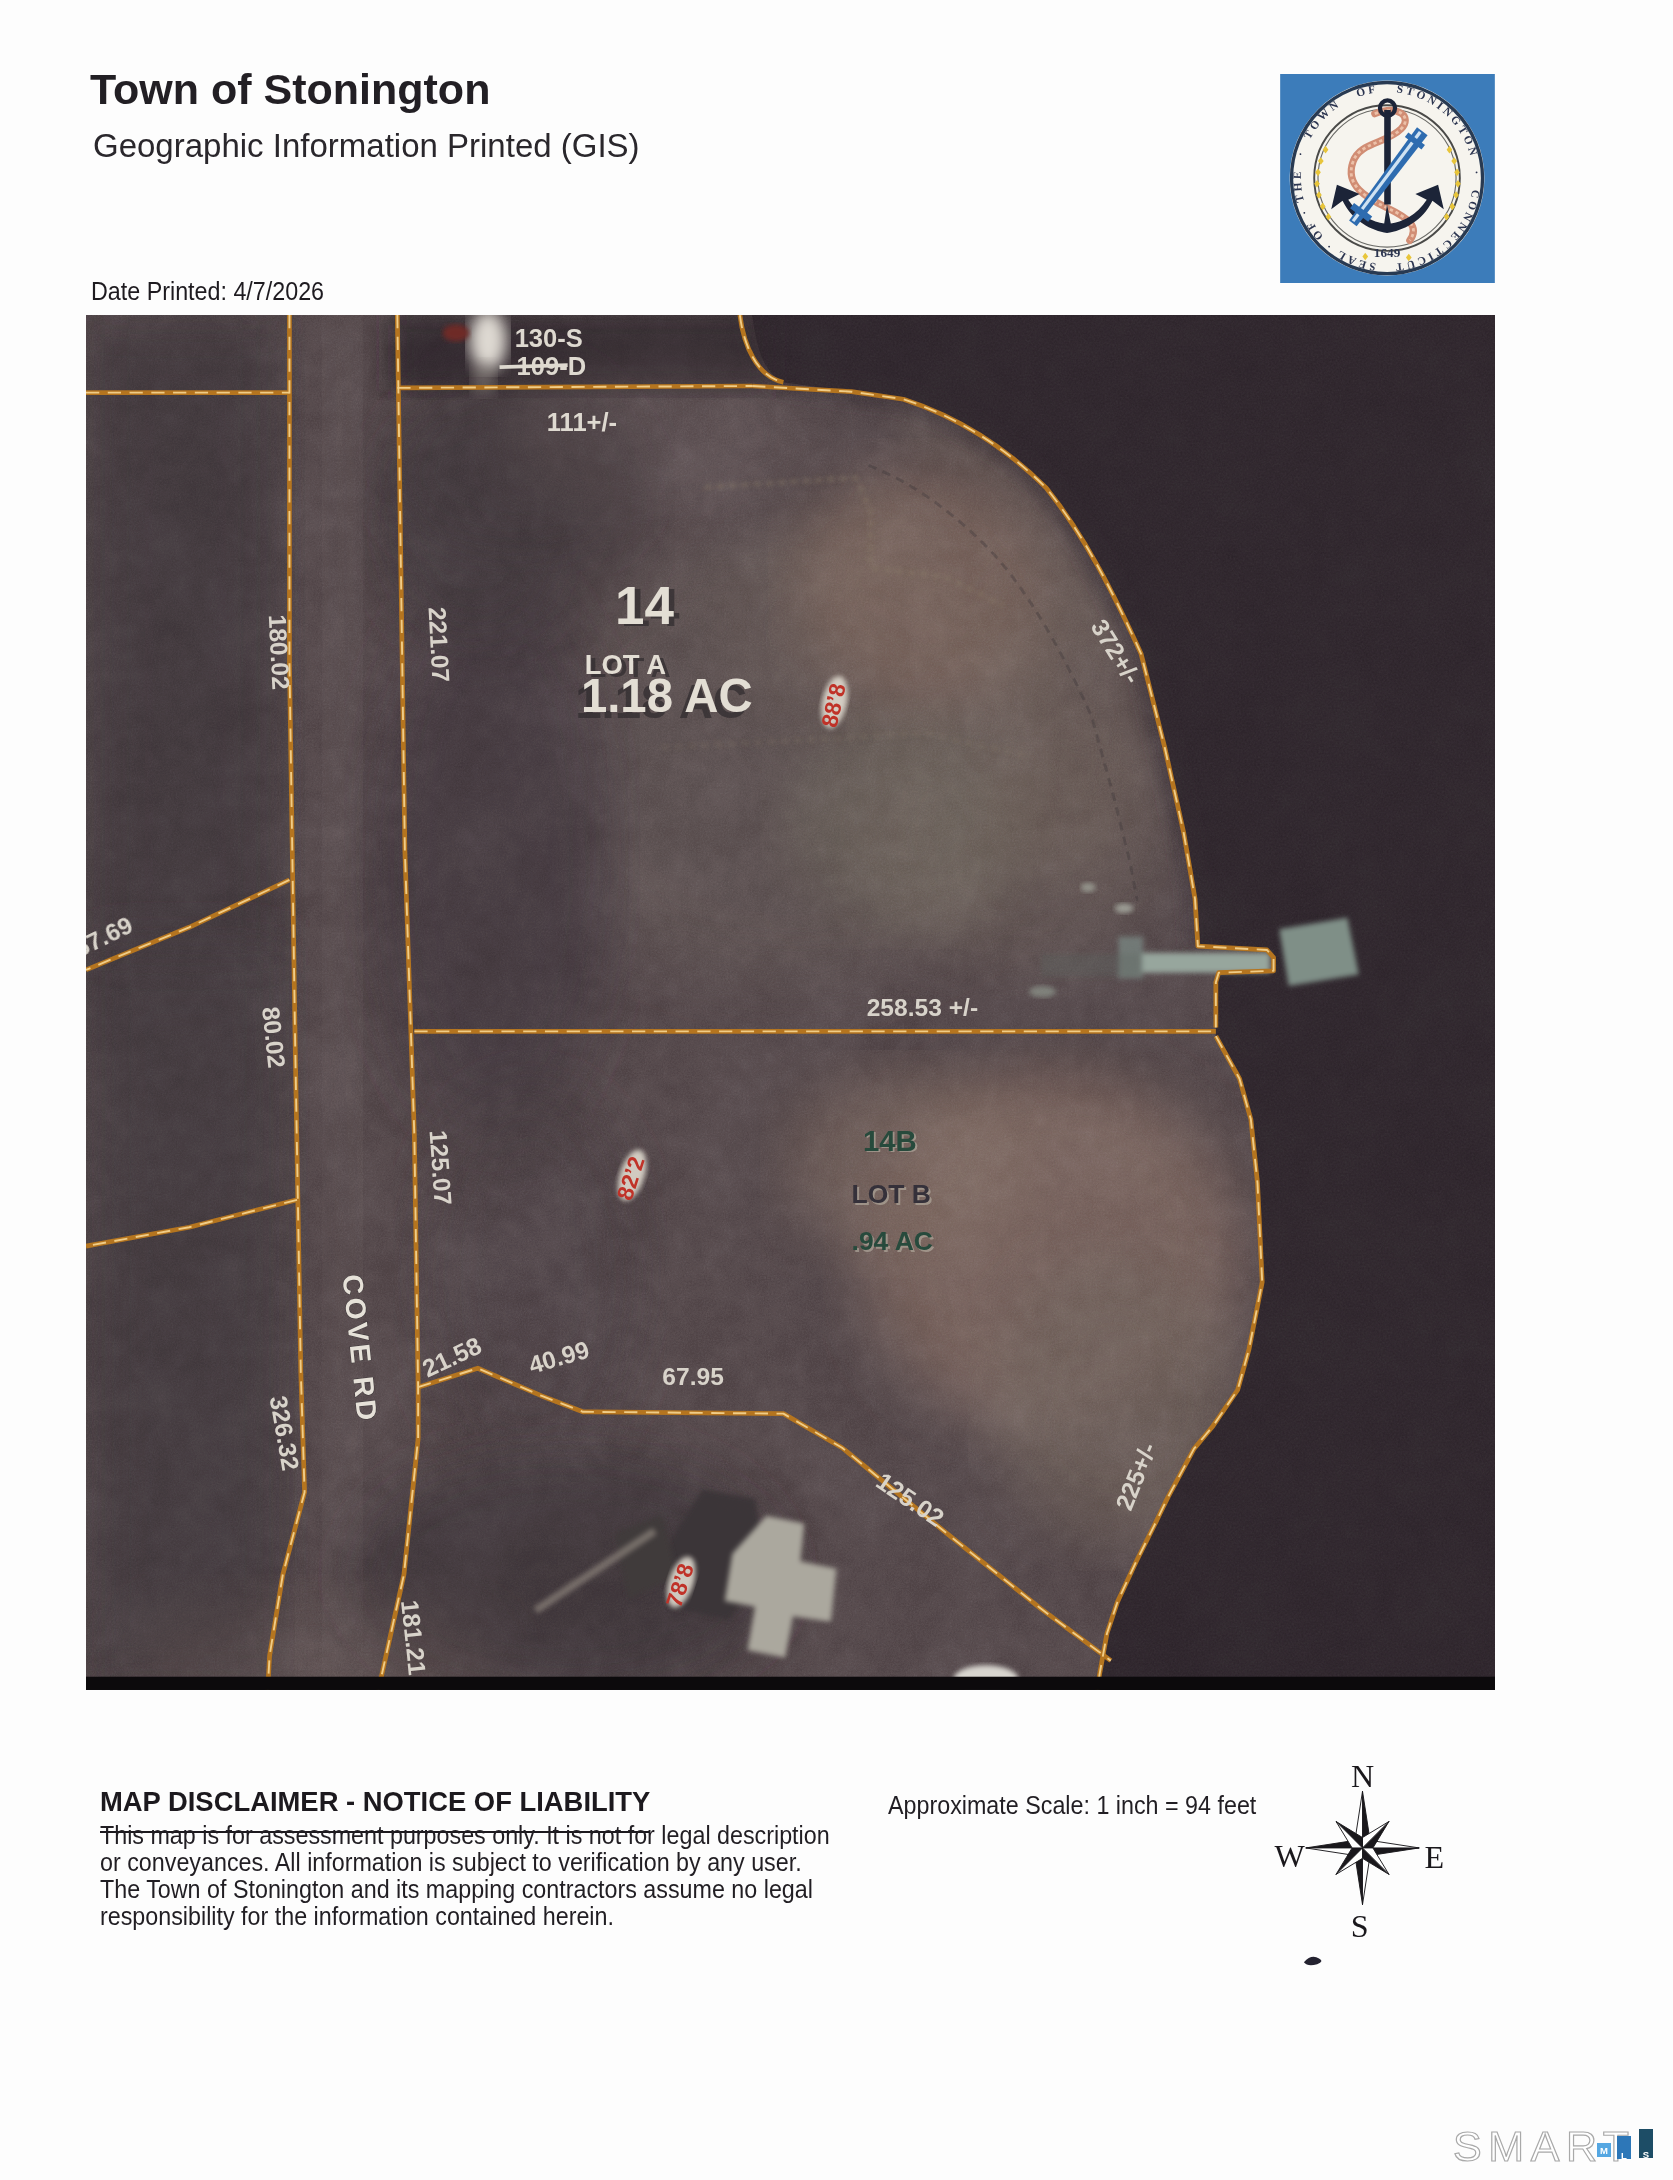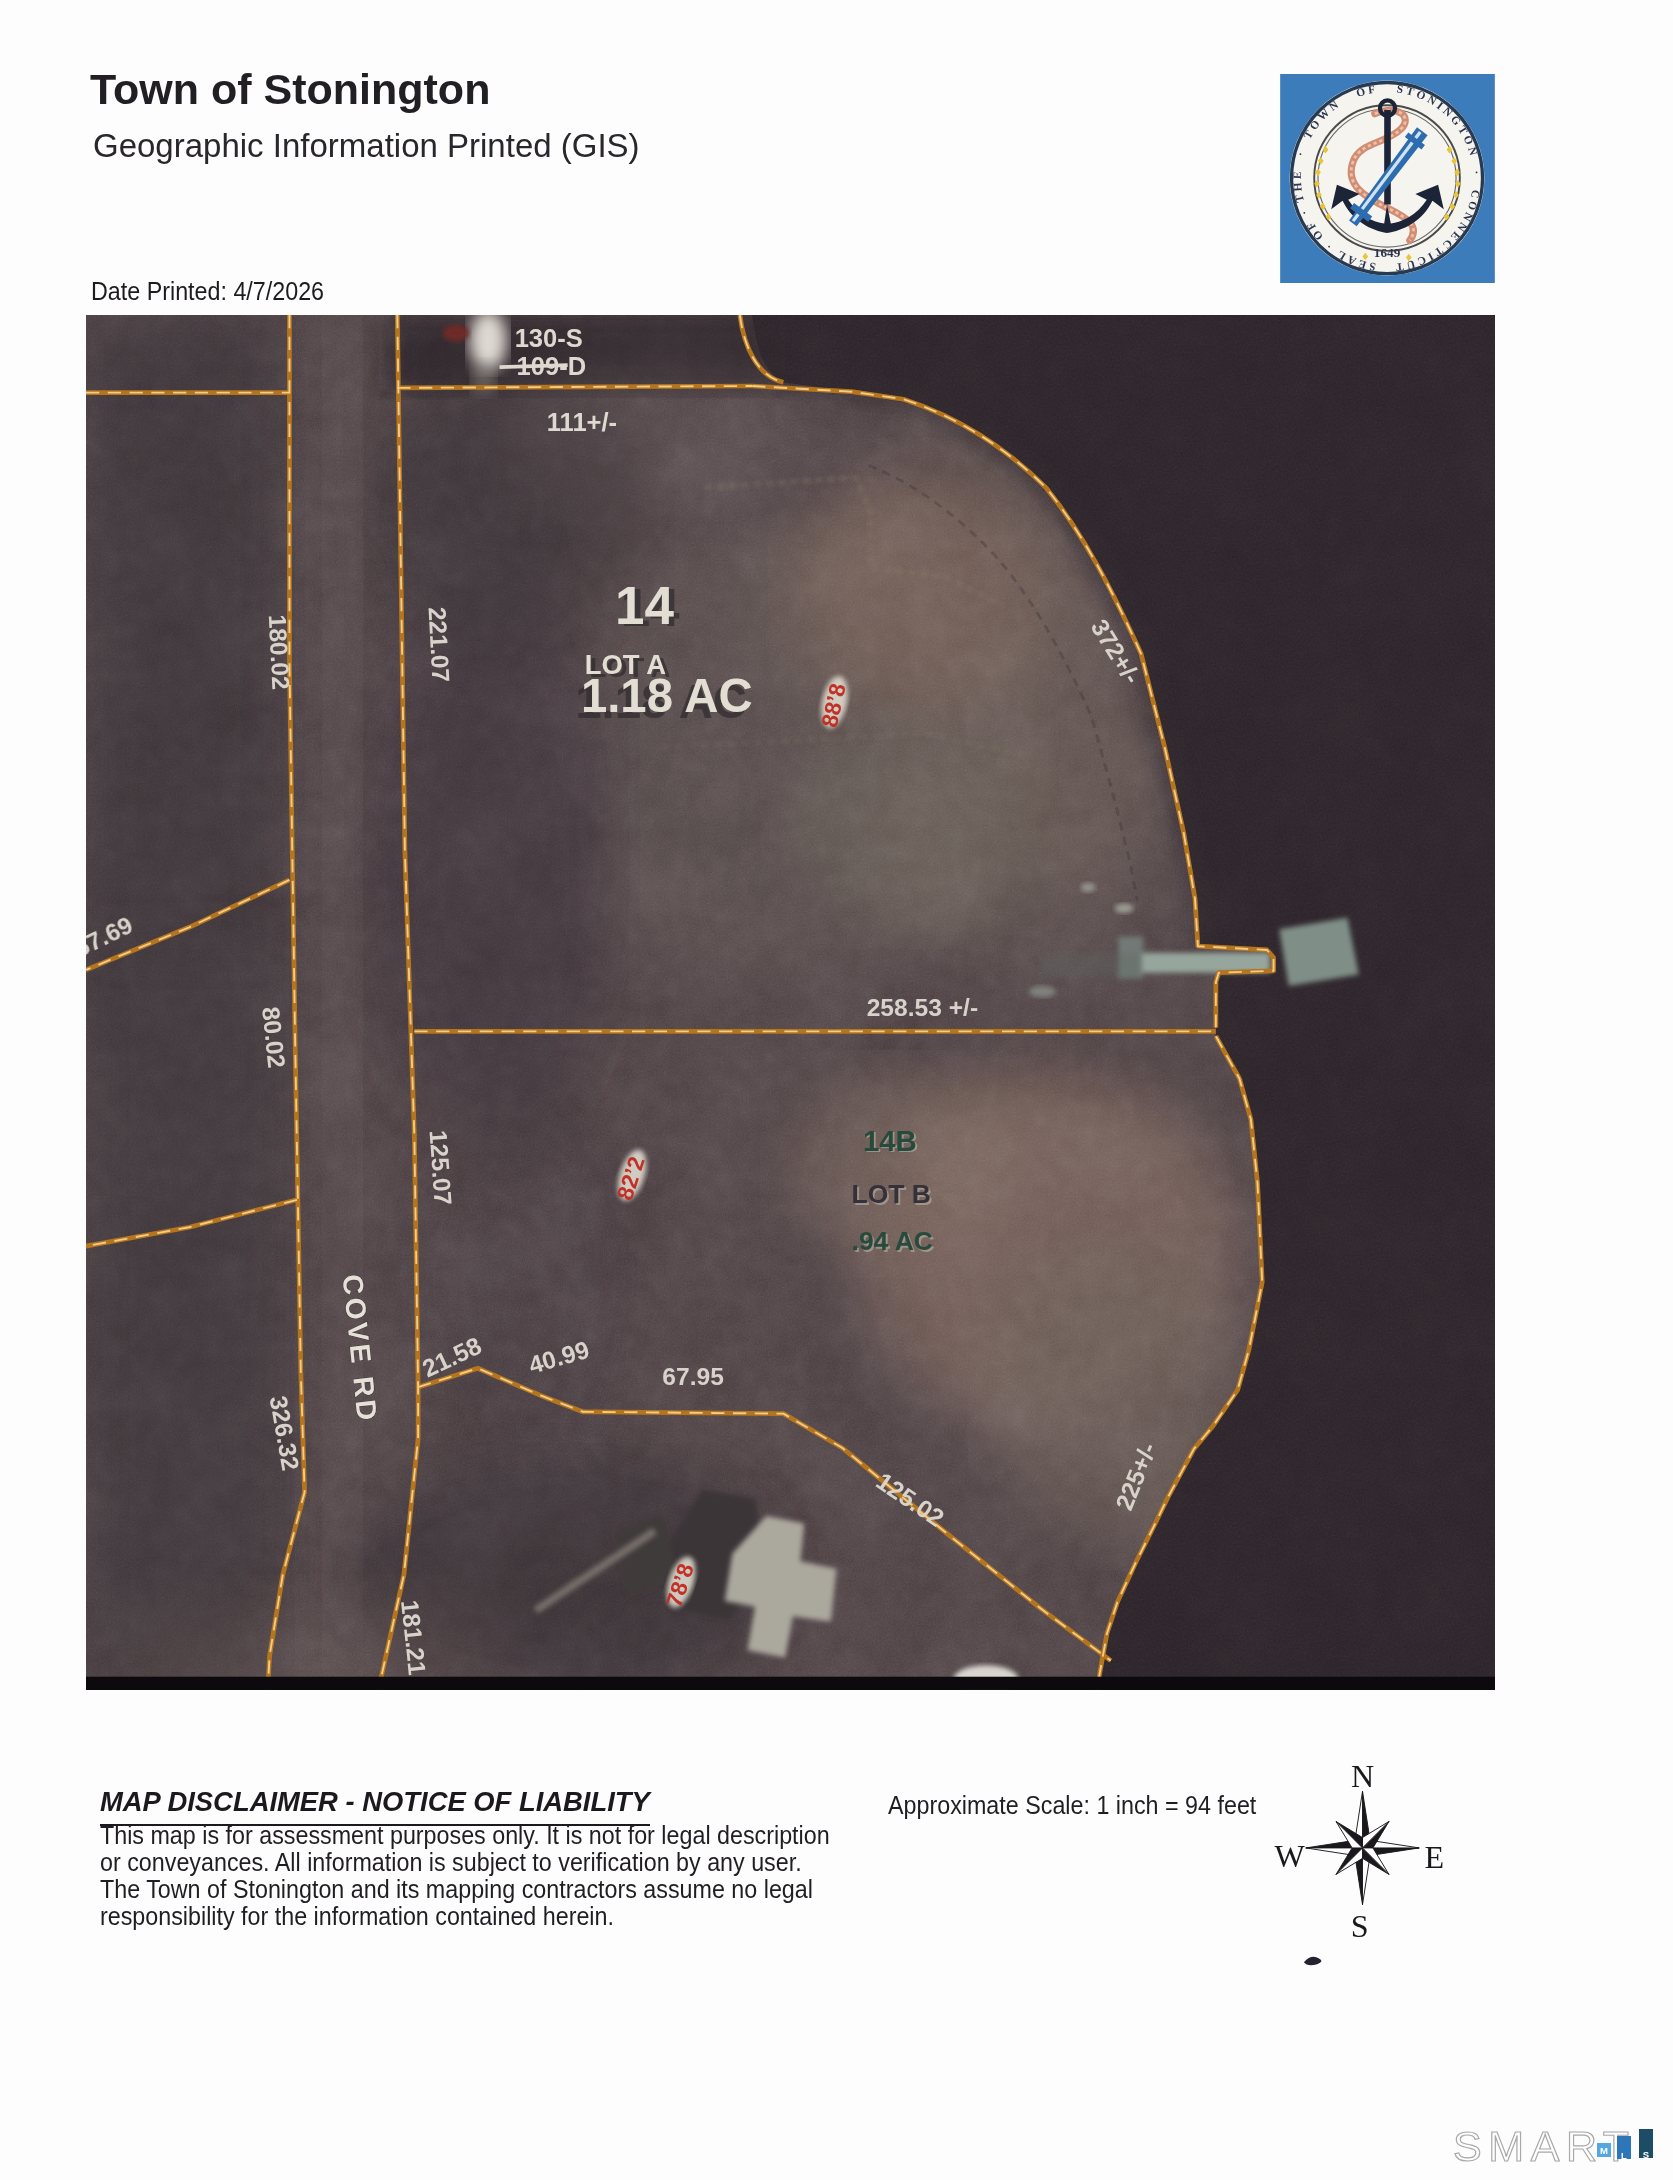--- a/index.html
+++ b/index.html
@@ -338,21 +338,21 @@
     <g transform="rotate(-72 720 1672)">
       <ellipse cx="720" cy="1672" rx="28" ry="13" fill="#ddd7cc" opacity="0.92" filter="url(#soft3)"></ellipse>
       <text x="693" y="1680" font-size="24" fill="#c03228">78’8</text>
     </g>
   </g>
 
   <rect x="91" y="1772" width="1489" height="14" fill="#0c0a0c"></rect>
 
 </svg>
 
-<div class="abs" style="left:100px;top:1788px;font-size:27.4px;line-height:27.4px;font-weight:bold;color:#1c191e;border-bottom:2.8px solid #1c191e;padding-bottom:9px;font-style:italic;">MAP DISCLAIMER - NOTICE OF LIABILITY</div>
+<div class="abs" style="left:100px;top:1788px;font-size:27.4px;line-height:27.4px;font-weight:bold;color:#1c191e;border-bottom:2.8px solid #1c191e;padding-bottom:16px;">MAP DISCLAIMER - NOTICE OF LIABILITY</div>
 
 <div class="abs" style="left:100px;top:1822px;font-size:25.6px;color:#211e23;line-height:27px;white-space:nowrap;transform:scaleX(.91);transform-origin:0 0;">This map is for assessment purposes only. It is not for legal description<br>or conveyances. All information is subject to verification by any user.<br>The Town of Stonington and its mapping contractors assume no legal<br>responsibility for the information contained herein.</div>
 
 <div class="abs" style="left:888px;top:1793px;font-size:25.6px;line-height:25.6px;color:#211e23;transform:scaleX(.91);transform-origin:0 0;">Approximate Scale: 1 inch = 94 feet</div>
 
 <svg class="abs" style="left:1268px;top:1755px;" width="189" height="218" viewBox="0 0 200 230">
   <g transform="translate(100,98)">
     <g stroke="#1a181c" stroke-width="1">
       <path d="M0,-60 L8,-8 L0,0 Z" fill="#1a181c"></path>
         <path d="M0,-60 L-8,-8 L0,0 Z" fill="#fff"></path>

